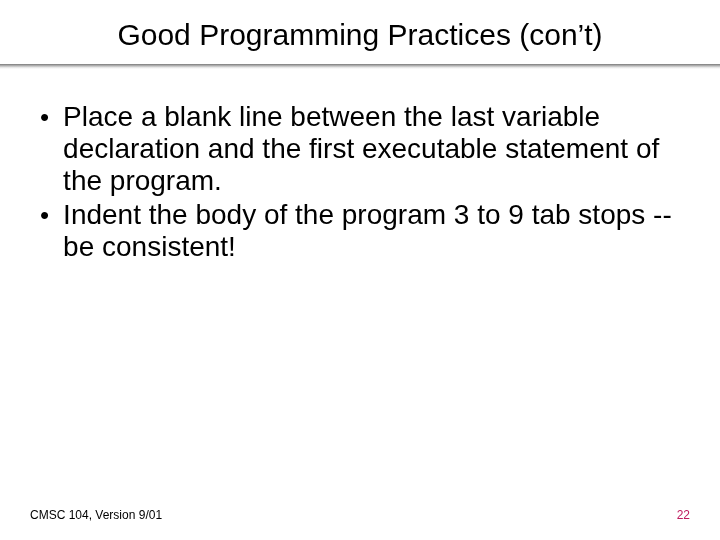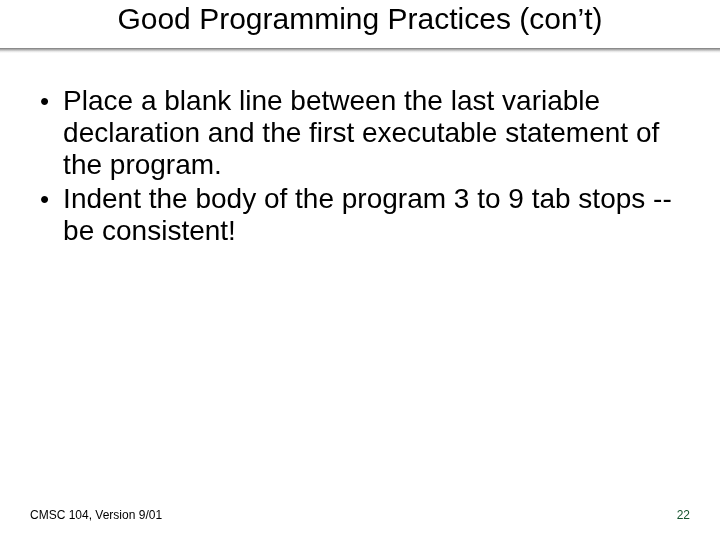--- a/index.html
+++ b/index.html
@@ -7,21 +7,21 @@
     width: 720px;
     height: 540px;
     background: #ffffff;
     font-family: Arial, Helvetica, sans-serif;
     position: relative;
     overflow: hidden;
   }
   .slide {
     width: 100%;
     height: 100%;
-    padding: 2px 30px 20px 30px;
+    padding: 18px 30px 20px 30px;
     position: relative;
   }
   .title {
     font-size: 30px;
     font-weight: 400;
     text-align: center;
     color: #000;
     margin-bottom: 12px;
   }
   .divider {
@@ -55,21 +55,21 @@
     left: 30px;
     bottom: 18px;
     font-size: 12px;
     color: #000;
   }
   .footer-right {
     position: absolute;
     right: 30px;
     bottom: 18px;
     font-size: 12px;
-    color: #14532d;
+    color: #be185d;
   }
 </style>
 </head>
 <body>
 
 <div class="slide">
   <div class="title">Good Programming Practices (con’t)</div>
   <div class="divider"></div>
   <div class="content">
     <div class="bullet-item">

